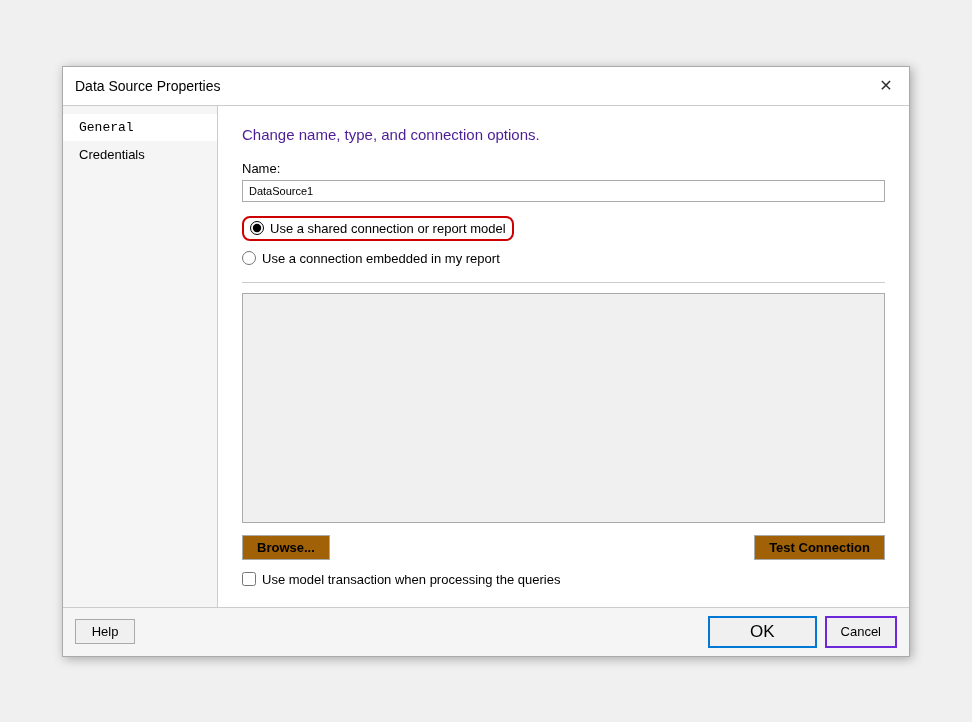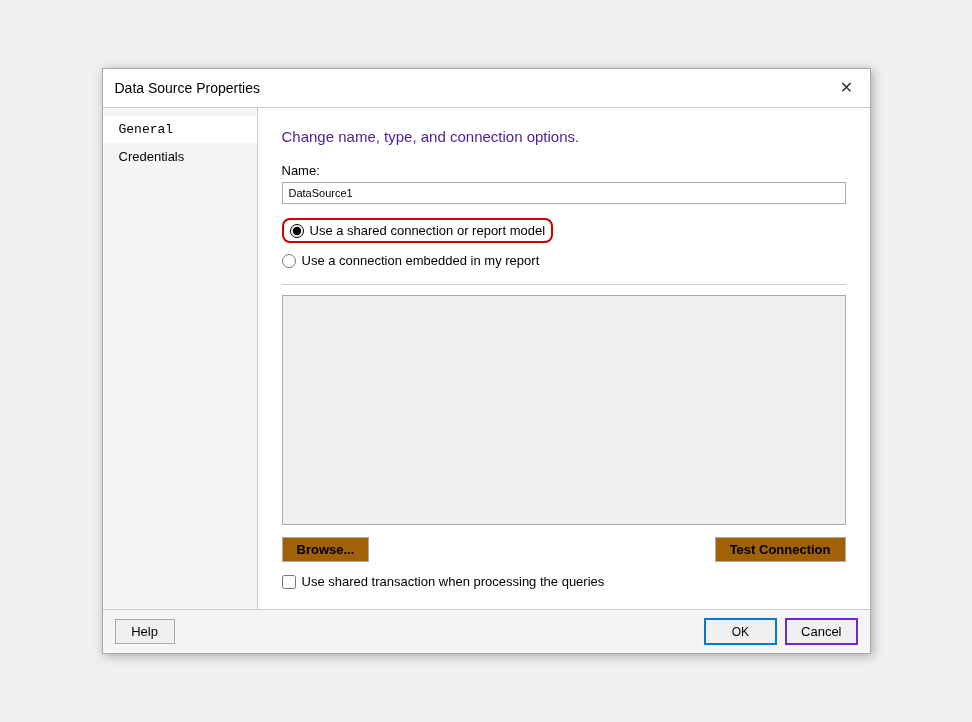--- a/index.html
+++ b/index.html
@@ -16,21 +16,21 @@
       min-height: 100vh;
       font-family: "Segoe UI", Tahoma, Geneva, Verdana, sans-serif;
       font-size: 13px;
       color: #000;
     }
 
     .dialog-wrapper {
       background: #fff;
       border: 1px solid #aaa;
       box-shadow: 2px 2px 10px rgba(0,0,0,0.3);
-      width: 769px;
+      width: 848px;
       display: flex;
       flex-direction: column;
     }
 
     .title-bar {
       background: #fff;
       border-bottom: 1px solid #ccc;
       padding: 8px 12px;
       display: flex;
       align-items: center;
@@ -187,24 +187,24 @@
       justify-content: space-between;
       background: #f5f5f5;
     }
 
     .footer-right {
       display: flex;
       gap: 8px;
     }
 
     .ok-btn {
-      padding: 4px 26px;
+      padding: 4px 40px;
       border: 2px solid #0078d4;
       background: #f0f0f0;
-      font-size: 12px;
+      font-size: 17px;
       cursor: pointer;
       min-width: 60px;
       margin-left: 43px;
     }
 
     .cancel-btn {
       padding: 4px 14px;
       border: 2px solid #6d28d9;
       background: #f0f0f0;
       font-size: 13px;
@@ -265,21 +265,21 @@
 
       <div class="connection-box"></div>
 
       <div class="browse-row">
         <button class="dialog-btn">Browse...</button>
         <button class="dialog-btn">Test Connection</button>
       </div>
 
       <div class="checkbox-row">
         <input type="checkbox" style="">
-        <span>Use shared transaction when processing the queries</span>
+        <span>Use model transaction when processing the queries</span>
       </div>
 
     </div>
   </div>
 
   <div class="footer">
     <button class="help-btn">Help</button>
     <div class="footer-right">
       <button class="ok-btn">OK</button>
       <button class="cancel-btn">Cancel</button>

